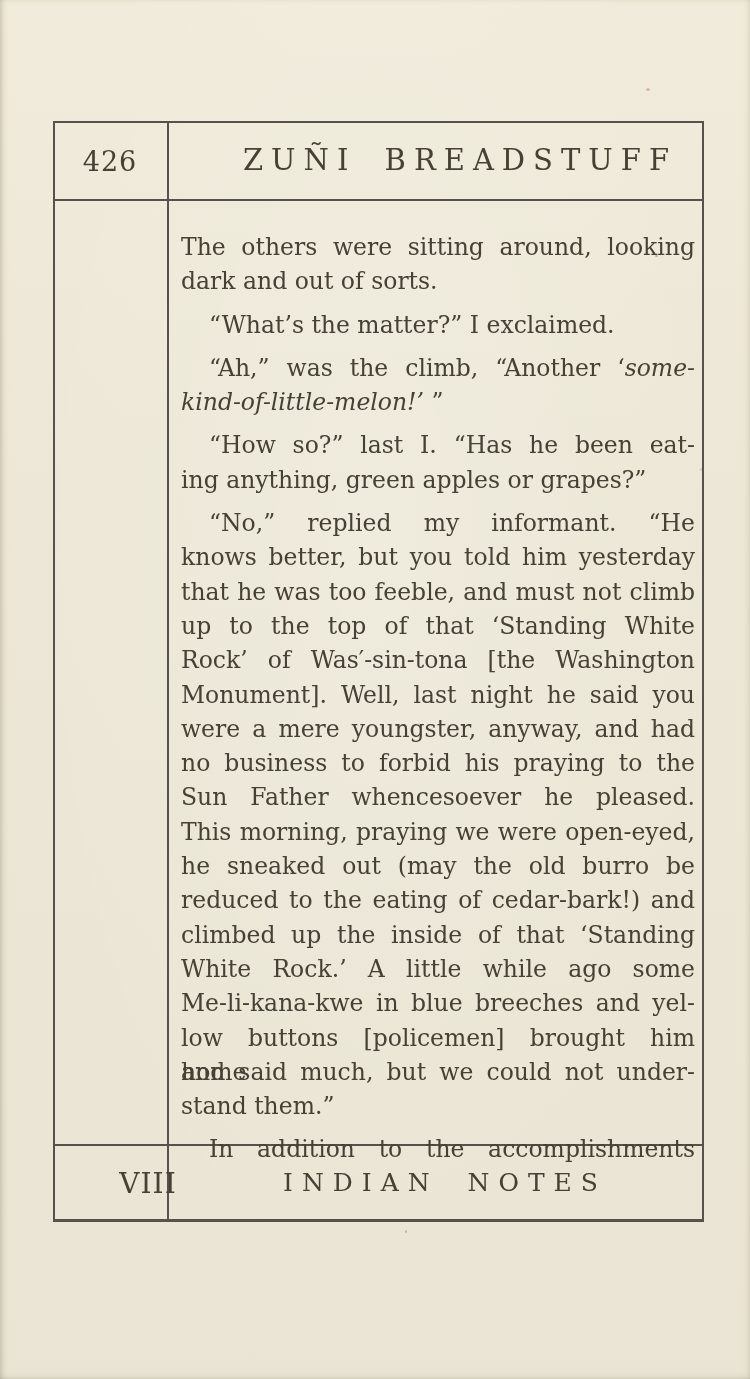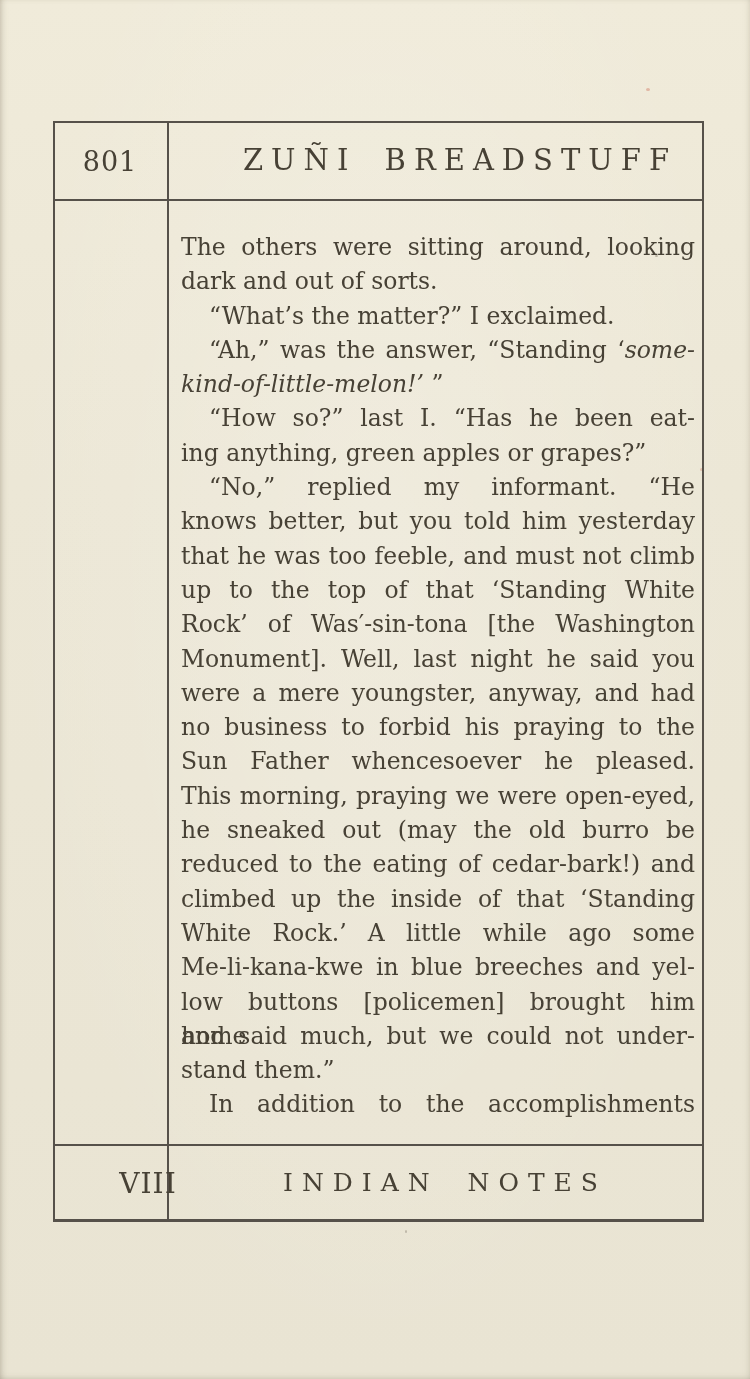--- a/index.html
+++ b/index.html
@@ -91,47 +91,47 @@
   .line {
     height: 34.3px;
     line-height: 34.3px;
     text-align: left;
     overflow: visible;
   }
   .line.j {
     text-align: justify;
     text-align-last: justify;
   }
-  .line.ind { text-indent: 28px; }
+  .line.ind { text-indent: 28px; margin-top: 9px; }
   .line .it { font-style: italic; text-align: right; }
 </style>
 </head>
 <body style="--paper: #ebe6d4; --ink: #474135; --rule: #56514a;">
 
 <div class="scan">
 
   <div class="speck s1"></div>
   <div class="speck s2"></div>
   <div class="speck s3"></div>
   <div class="speck s4"></div>
 
   <div class="frame"></div>
   <div class="rule col"></div>
   <div class="rule head"></div>
   <div class="rule foot"></div>
 
-  <div class="cell folio">801</div>
+  <div class="cell folio">426</div>
 
   <div class="cell running-title">ZUÑI BREADSTUFF</div>
 
   <div class="body-text">
       <div class="line j"><span>The others were sitting around, looking</span></div>
       <div class="line"><span>dark and out of sorts.</span></div>
       <div class="line ind"><span>“What’s the matter?” I exclaimed.</span></div>
-      <div class="line j ind"><span>“Ah,” was the answer, “Standing ‘</span><span class="it">some-</span></div>
+      <div class="line j ind"><span>“Ah,” was the climb, “Another ‘</span><span class="it">some-</span></div>
       <div class="line"><span class="it">kind-of-little-melon!’</span><span> ”</span></div>
       <div class="line j ind"><span>“How so?” last I. “Has he been eat-</span></div>
       <div class="line"><span>ing anything, green apples or grapes?”</span></div>
       <div class="line j ind"><span>“No,” replied my informant. “He</span></div>
       <div class="line j"><span>knows better, but you told him yesterday</span></div>
       <div class="line j"><span>that he was too feeble, and must not climb</span></div>
       <div class="line j"><span>up to the top of that ‘Standing White</span></div>
       <div class="line j"><span>Rock’ of Was′-sin-tona [the Washington</span></div>
       <div class="line j"><span>Monument]. Well, last night he said you</span></div>
       <div class="line j"><span>were a mere youngster, anyway, and had</span></div>

